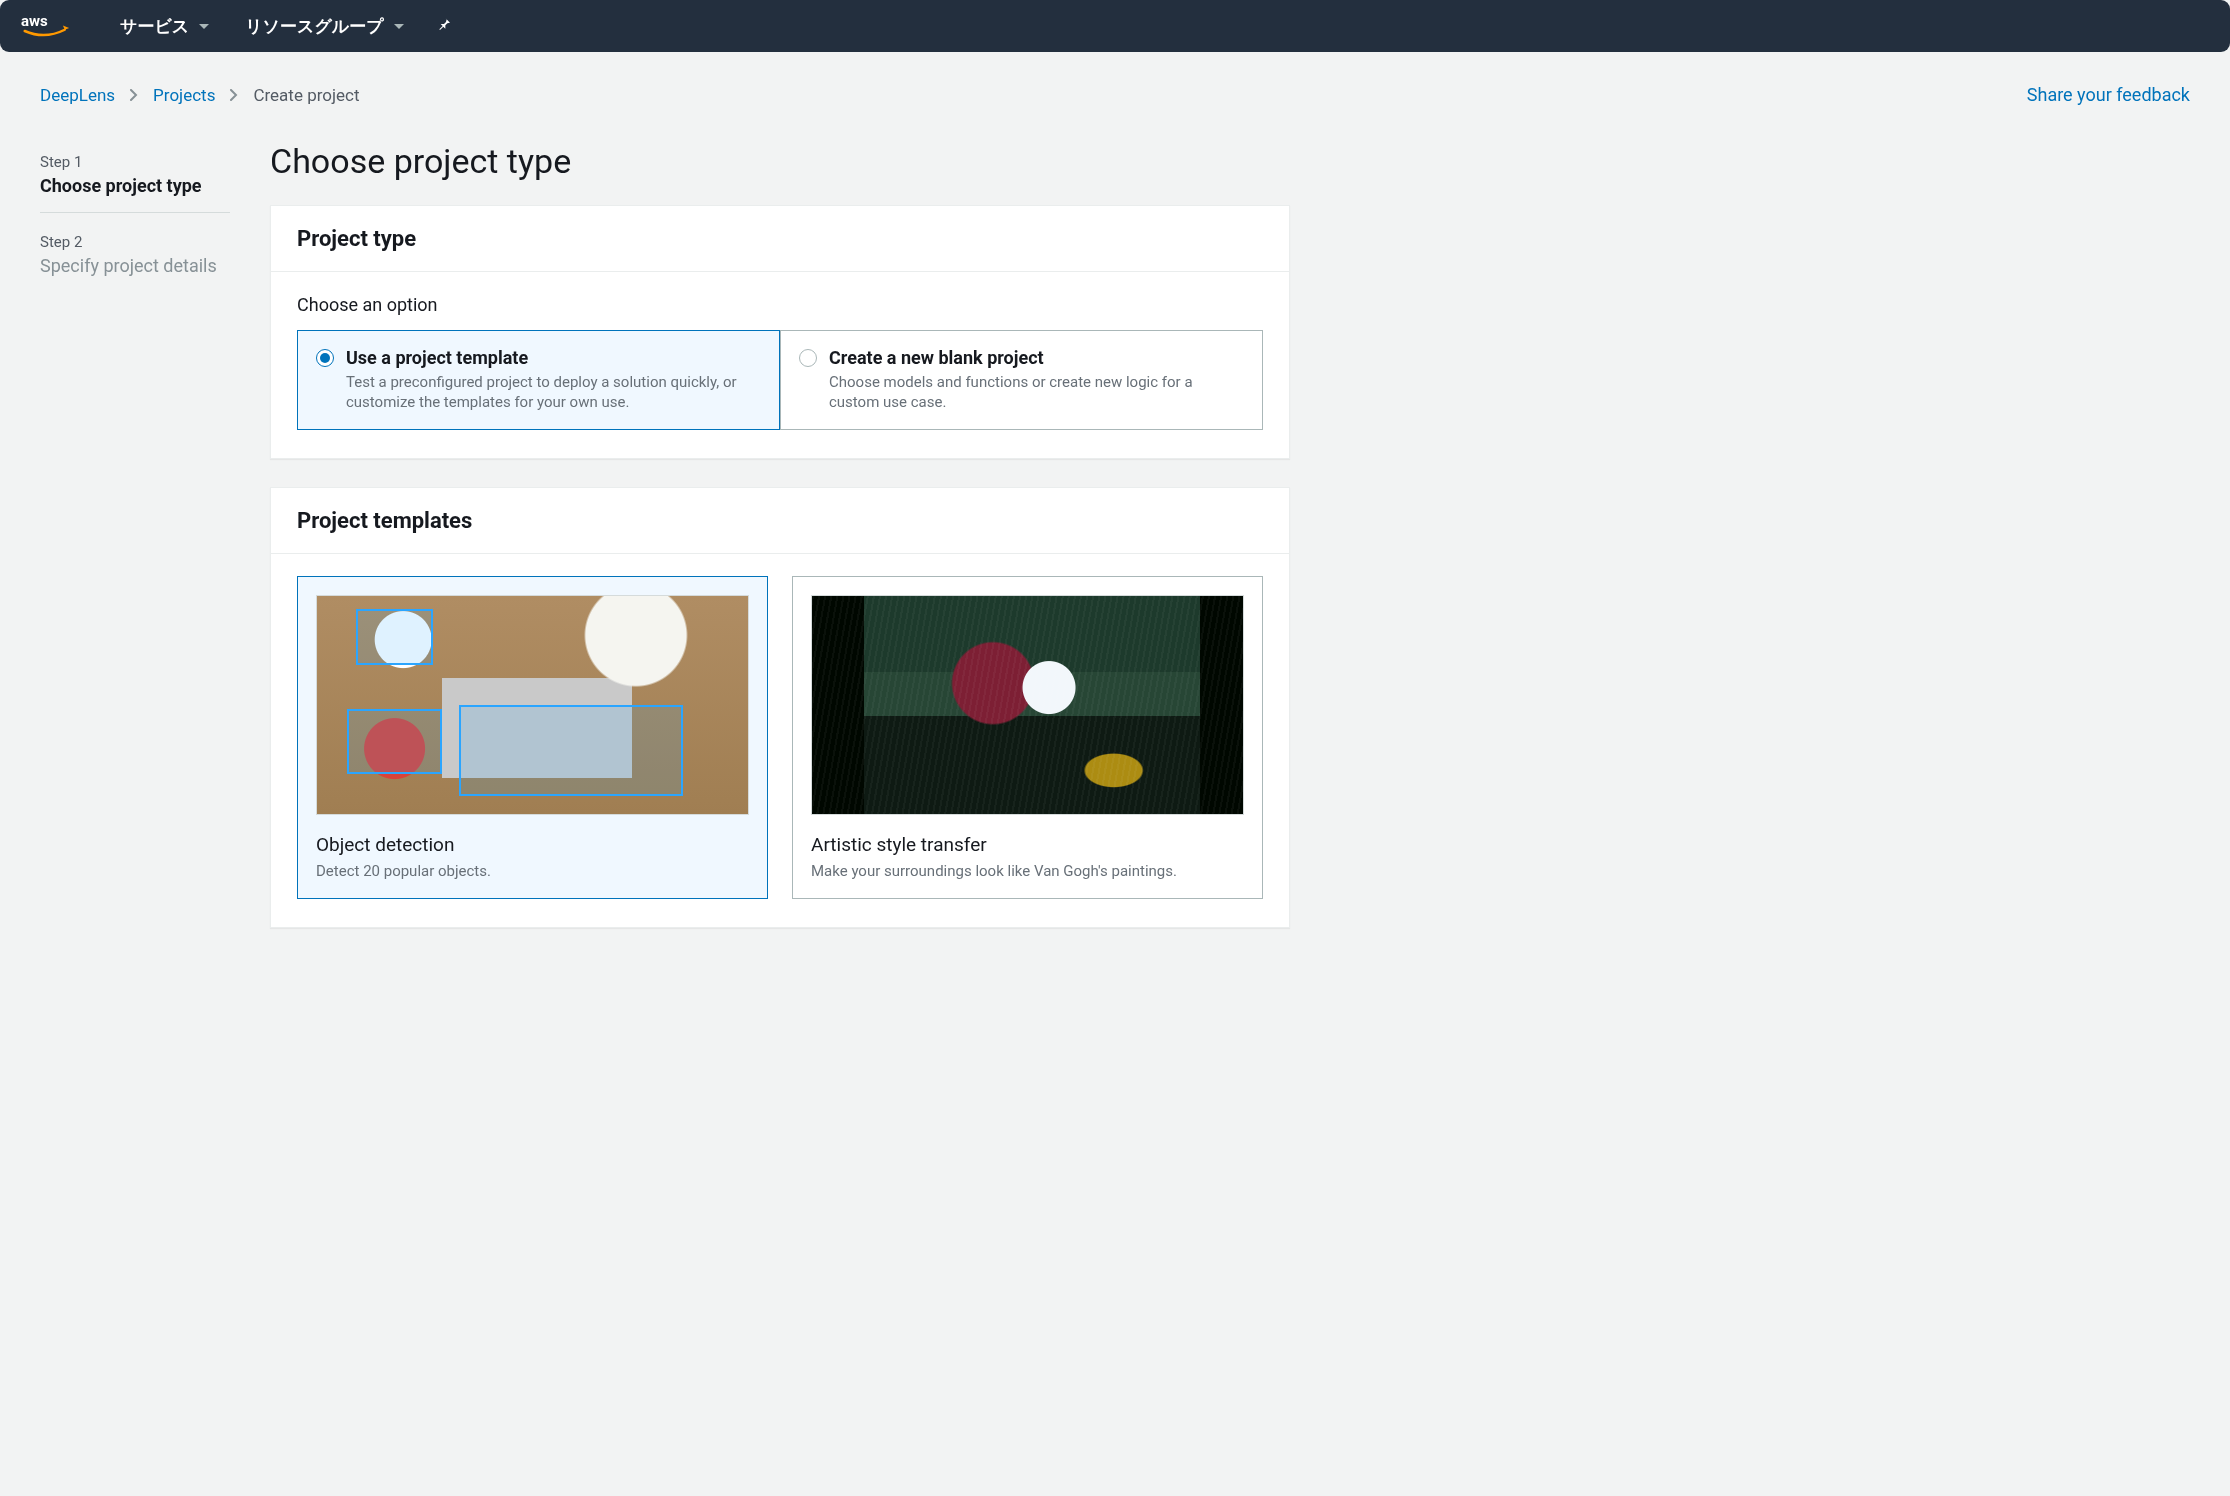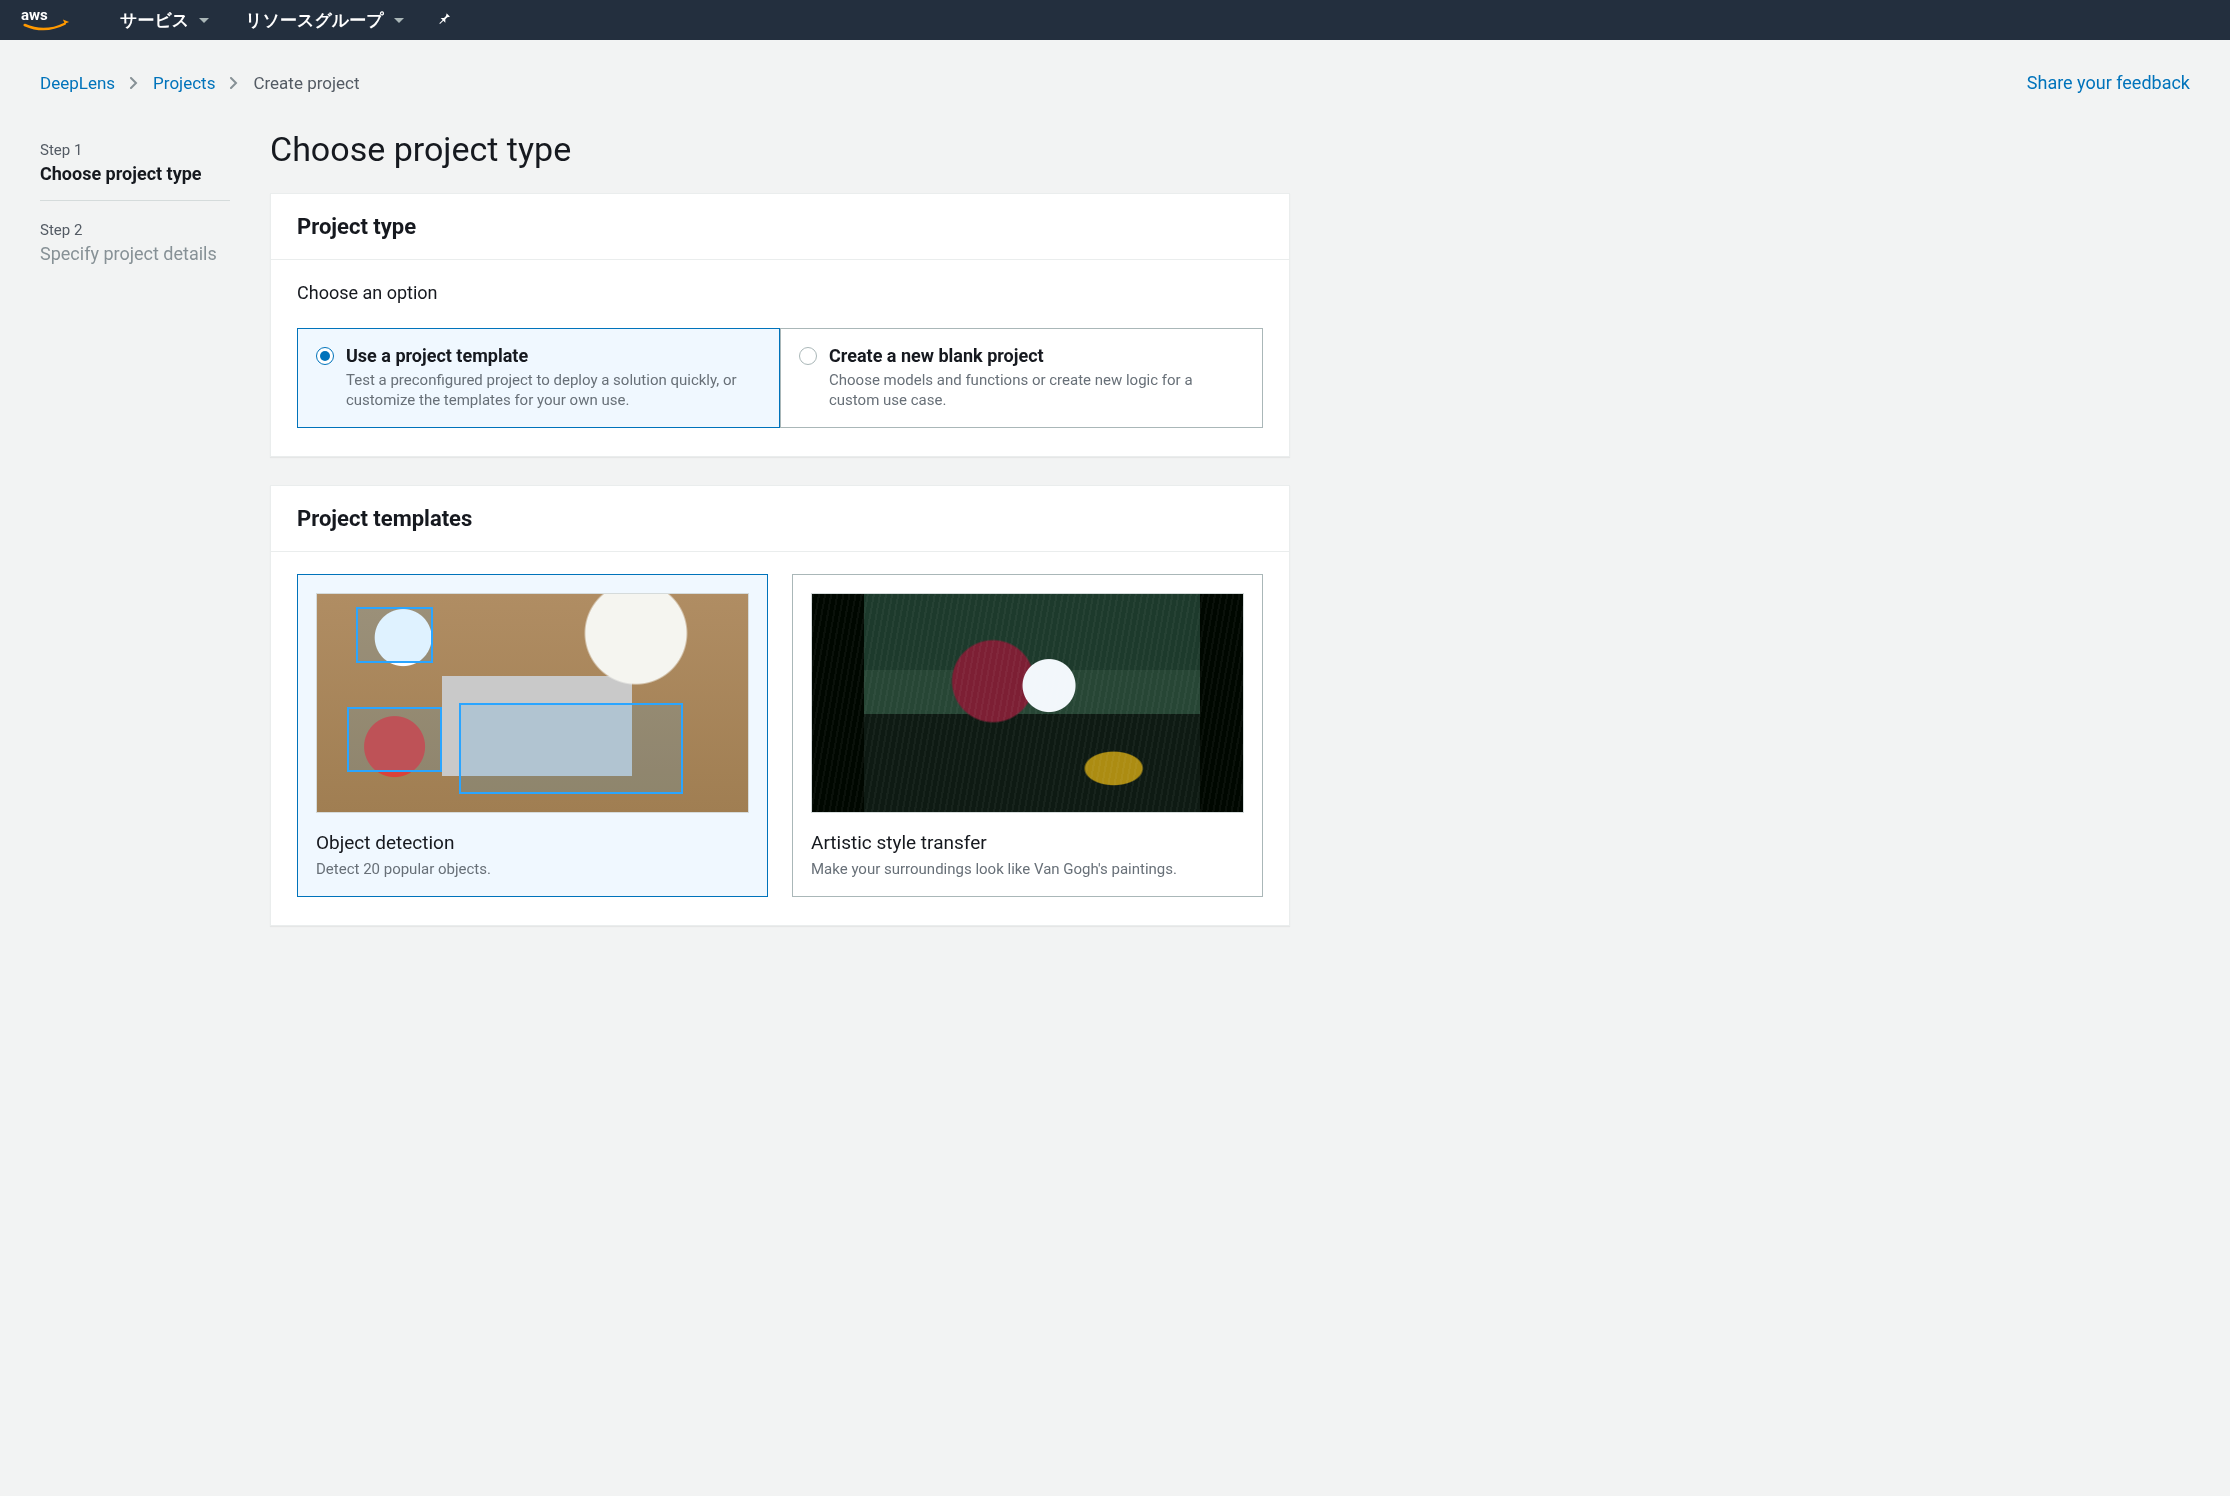--- a/index.html
+++ b/index.html
@@ -1,19 +1,19 @@
 <!DOCTYPE html>
 <html><head>
   <meta charset="utf-8">
   <style>
     * { margin: 0; padding: 0; box-sizing: border-box; font-family: "Amazon Ember", "Helvetica Neue", Roboto, Arial, sans-serif; }
     body { background:#f2f3f3; }
 
     
-    .nav { background:#232f3e; height:40px; display:flex; align-items:center; padding:0 20px; color:#fff; }
+    .nav { background:#232f3e; height:52px; display:flex; align-items:center; padding:0 20px; color:#fff;border-radius:9px; }
     .nav .logo { display:flex; align-items:flex-end; padding-right:30px; }
     .nav .logo svg { display:block; }
     .nav .item { display:flex; align-items:center; gap:10px; padding:0 18px; font-size:17px; font-weight:700; cursor:pointer;text-align:center; }
     .nav .caret { display:inline-block; width:0; height:0; border-left:5px solid transparent; border-right:5px solid transparent; border-top:5px solid #aab7b8; }
     .nav .pin { padding:0 14px; cursor:pointer; }
 
     .shell { padding:8px 8px 0 8px; }
     .page { background:#f2f3f3; min-height:calc(100vh - 52px); padding:24px 32px; }
 
     
@@ -36,21 +36,21 @@
 
     
     .main { flex:1; max-width:1020px; }
     h1 { font-size:34px; font-weight:400; color:#16191f; margin-bottom:24px; }
 
     .panel { background:#fff; border:1px solid #eaeded; margin-bottom:28px; box-shadow:0 1px 1px rgba(0,0,0,.05); }
     .panel .hdr { padding:20px 26px; border-bottom:1px solid #eaeded; }
     .panel .hdr h2 { font-size:22px; font-weight:700; color:#16191f; }
     .panel .body { padding:22px 26px 28px; }
 
-    .subhdr { font-size:18px; color:#16191f; margin-bottom:25px; }
+    .subhdr { font-size:18px; color:#16191f; margin-bottom:15px; }
 
     
     .opts { display:grid; grid-template-columns:1fr 1fr; }
     .card { border:1px solid #aab7b8; padding:16px 18px; display:flex; gap:12px; cursor:pointer; background:#fff; }
     .card.selected { border-color:#0073bb; background:#f0f8ff; }
     .radio { width:18px; height:18px; border:1.5px solid #aab7b8; border-radius:50%; flex:none; margin-top:2px; position:relative; background:#fff; }
     .card.selected .radio { border-color:#0073bb; }
     .card.selected .radio::after { content:""; position:absolute; inset:3px; border-radius:50%; background:#0073bb; }
     .card .txt .t { font-size:18px; font-weight:700; color:#16191f; margin-bottom:4px; }
     .card .txt .d { font-size:15px; color:#687078; line-height:1.35; }

